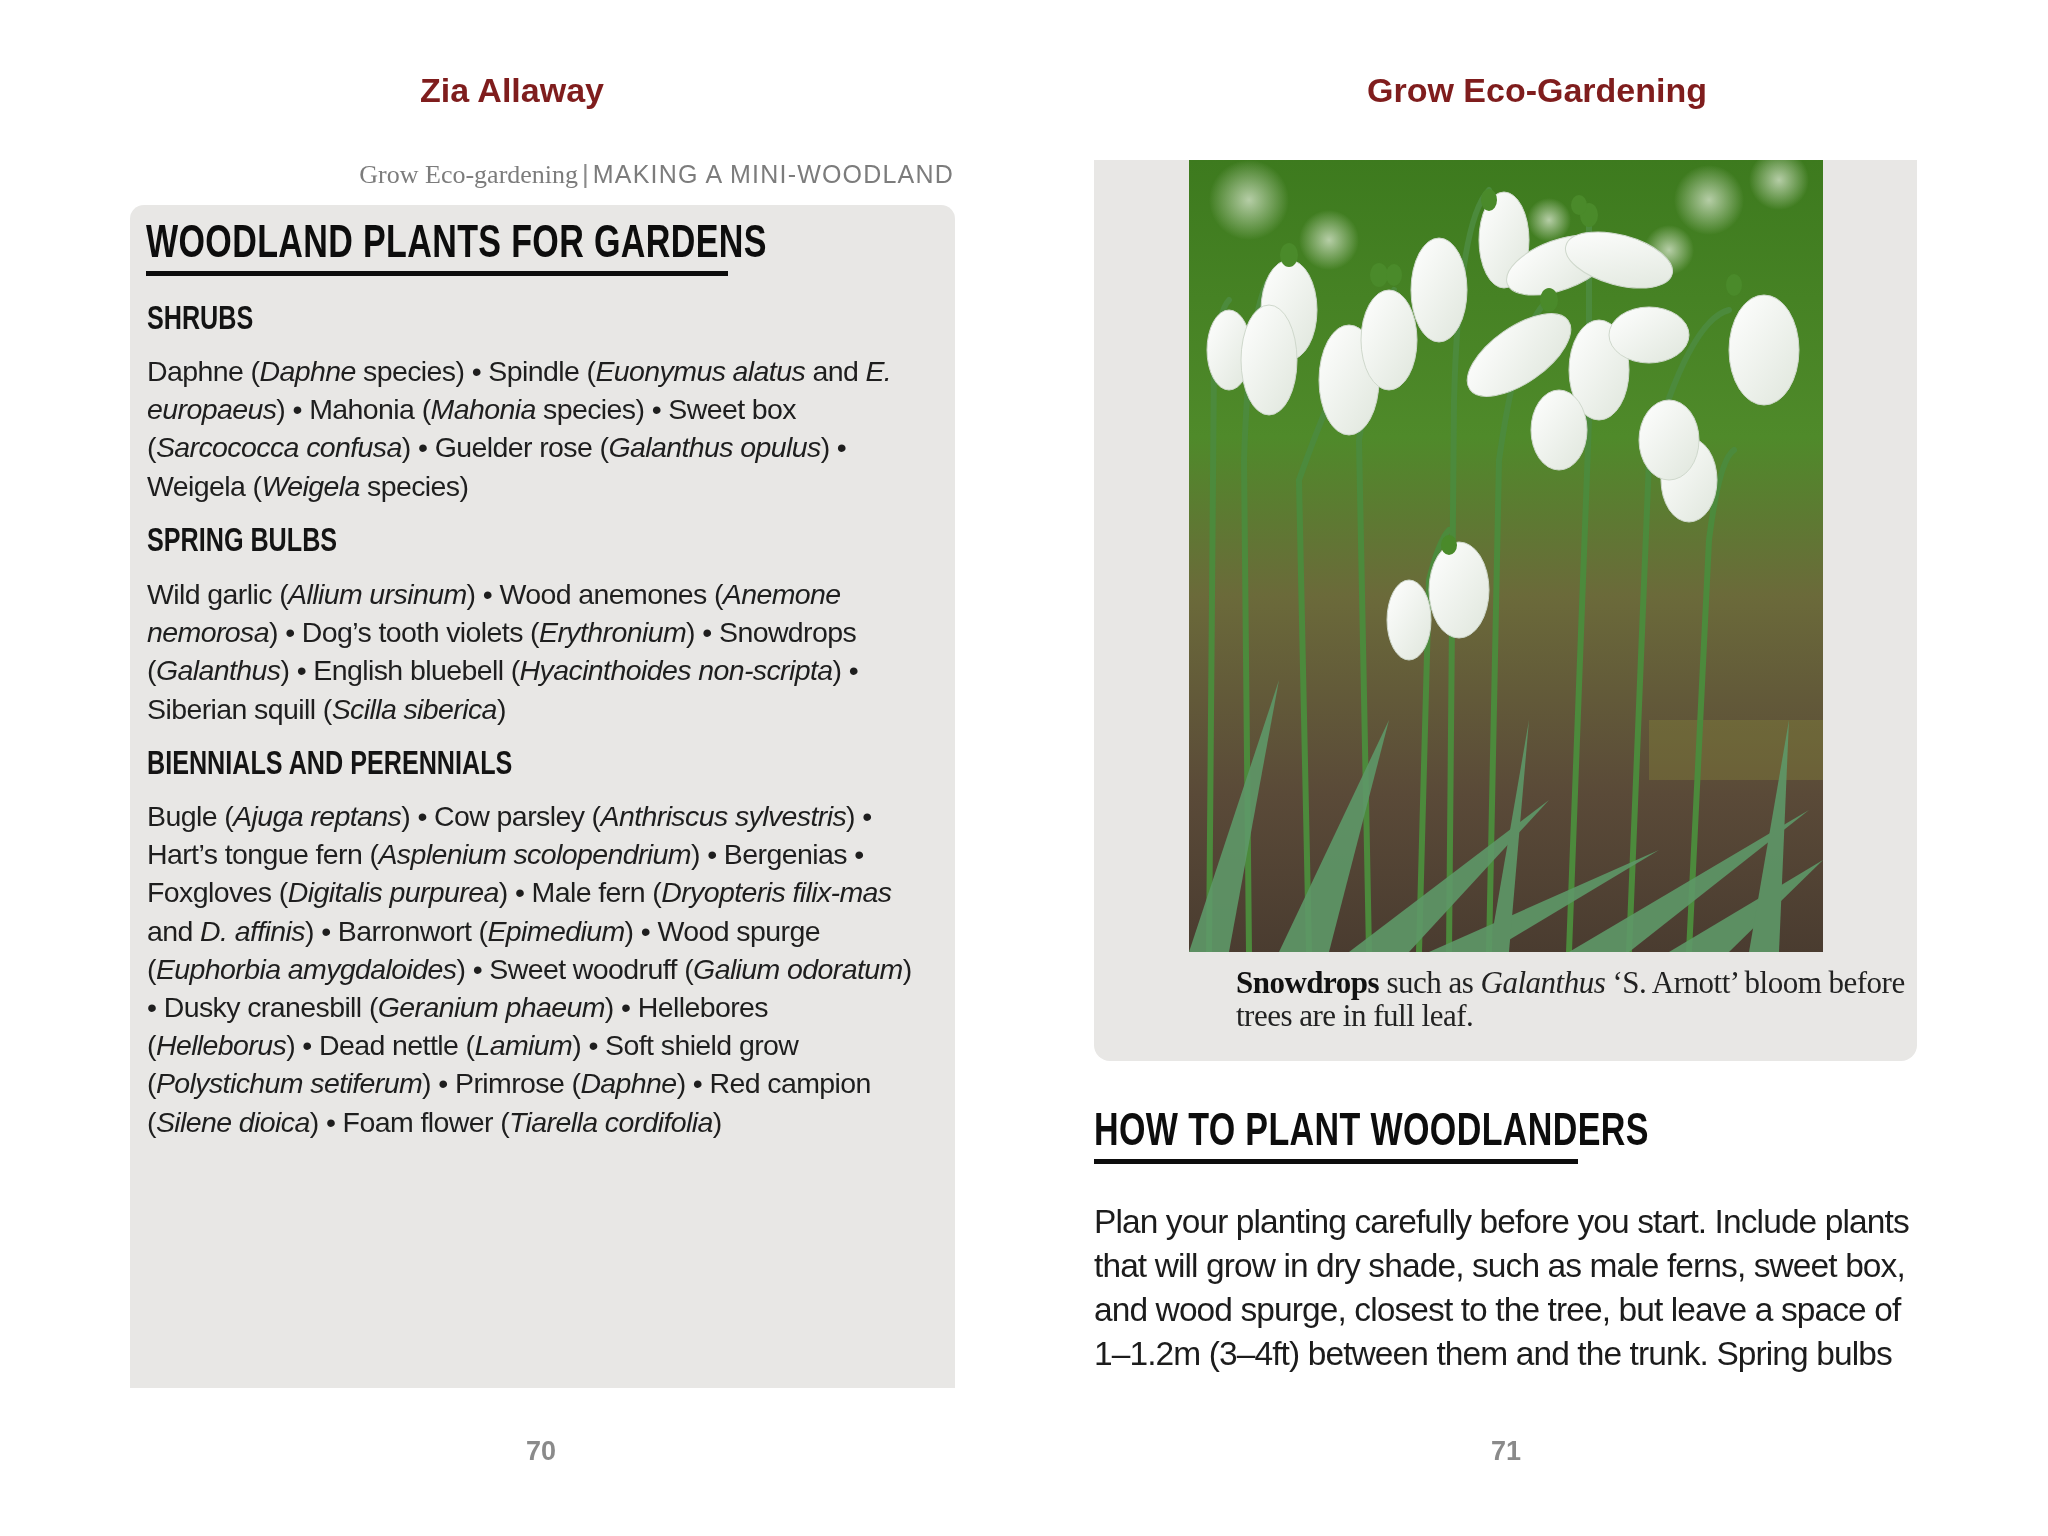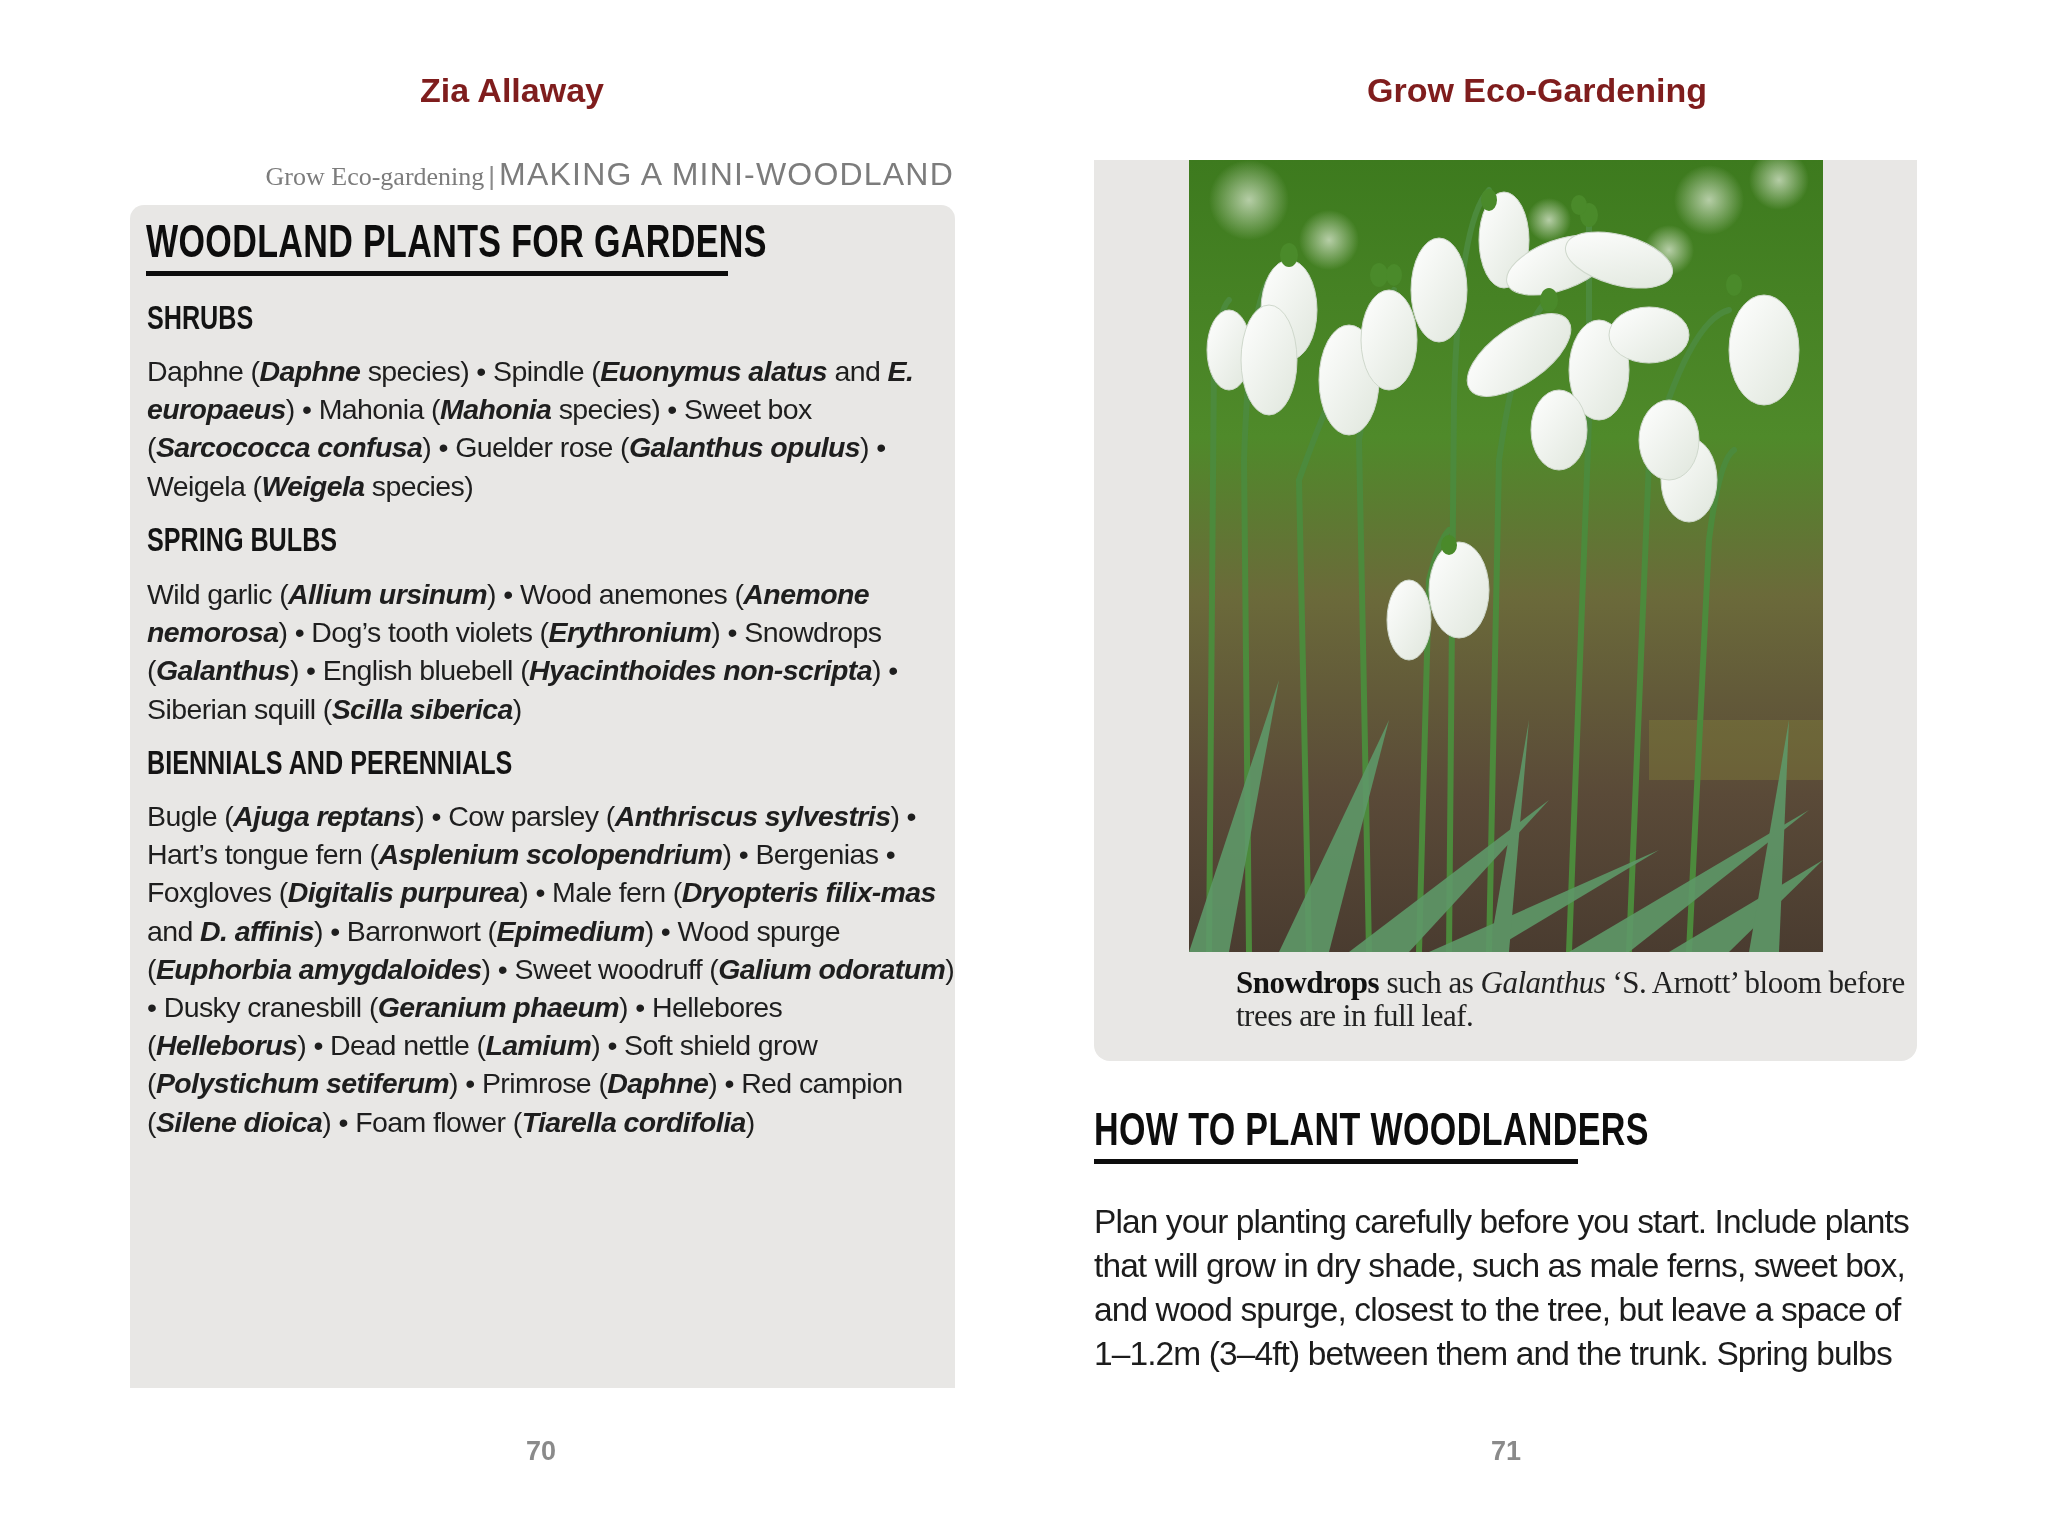--- a/index.html
+++ b/index.html
@@ -14,21 +14,21 @@
     }
     #title-left { left: 312px; width: 400px; }
     #title-right { left: 1337px; width: 400px; }
 
     .running-head {
       position: absolute; top: 158px; right: 1094px; height: 32px;
       white-space: nowrap; color: #7c7c7c; line-height: 32px;
     }
     .running-head .book { font-family: "Liberation Serif", serif; font-size: 26px; }
     .running-head .sep { font-family: "Liberation Sans", sans-serif; font-size: 26px; margin: 0 4px; color: #8a8a8a; }
-    .running-head .chapter { font-family: "Liberation Sans", sans-serif; font-size: 32px; letter-spacing: 1.2px; }
+    .running-head .chapter { font-family: "Liberation Sans", sans-serif; font-size: 25px; letter-spacing: 1.2px; }
 
     .panel { position: absolute; background: #e8e7e5; }
     #panel-left { left: 130px; top: 205px; width: 825px; height: 1183px; border-radius: 14px 14px 0 0; }
     #panel-right { left: 1094px; top: 160px; width: 823px; height: 901px; border-radius: 0 0 16px 16px; }
 
     .heading {
       position: absolute; font-family: "Liberation Sans", sans-serif; font-weight: bold;
       font-size: 46px; line-height: 50px; color: #0d0d0d; white-space: nowrap;
       transform-origin: left top; transform: scaleX(0.74); letter-spacing: 0.5px;
     }
@@ -39,21 +39,21 @@
       font-size: 34px; line-height: 38px; color: #141414; white-space: nowrap;
       transform-origin: left top; transform: scaleX(0.74);
     }
 
     .body-text {
       position: absolute; left: 147px; width: 800px;
       font-family: "Liberation Sans", sans-serif; font-size: 28.5px; line-height: 38.2px;
       color: #1e1e1e; letter-spacing: -0.6px; word-spacing: 0px;
     }
     .body-text .line { display: block; white-space: nowrap; }
-    .body-text i { font-style: italic; font-weight: bold; }
+    .body-text i { font-style: italic; }
 
     #photo { position: absolute; left: 1189px; top: 160px; width: 634px; height: 792px; overflow: hidden; }
 
     .caption {
       position: absolute; left: 1236px; top: 966px; width: 620px;
       font-family: Liberation Serif, serif; font-size: 31px; line-height: 33px;
       color: #222; letter-spacing: -0.5px;
     }
     .caption .line { display: block; white-space: nowrap; }
     .caption b { font-weight: bold; color: #111; }

